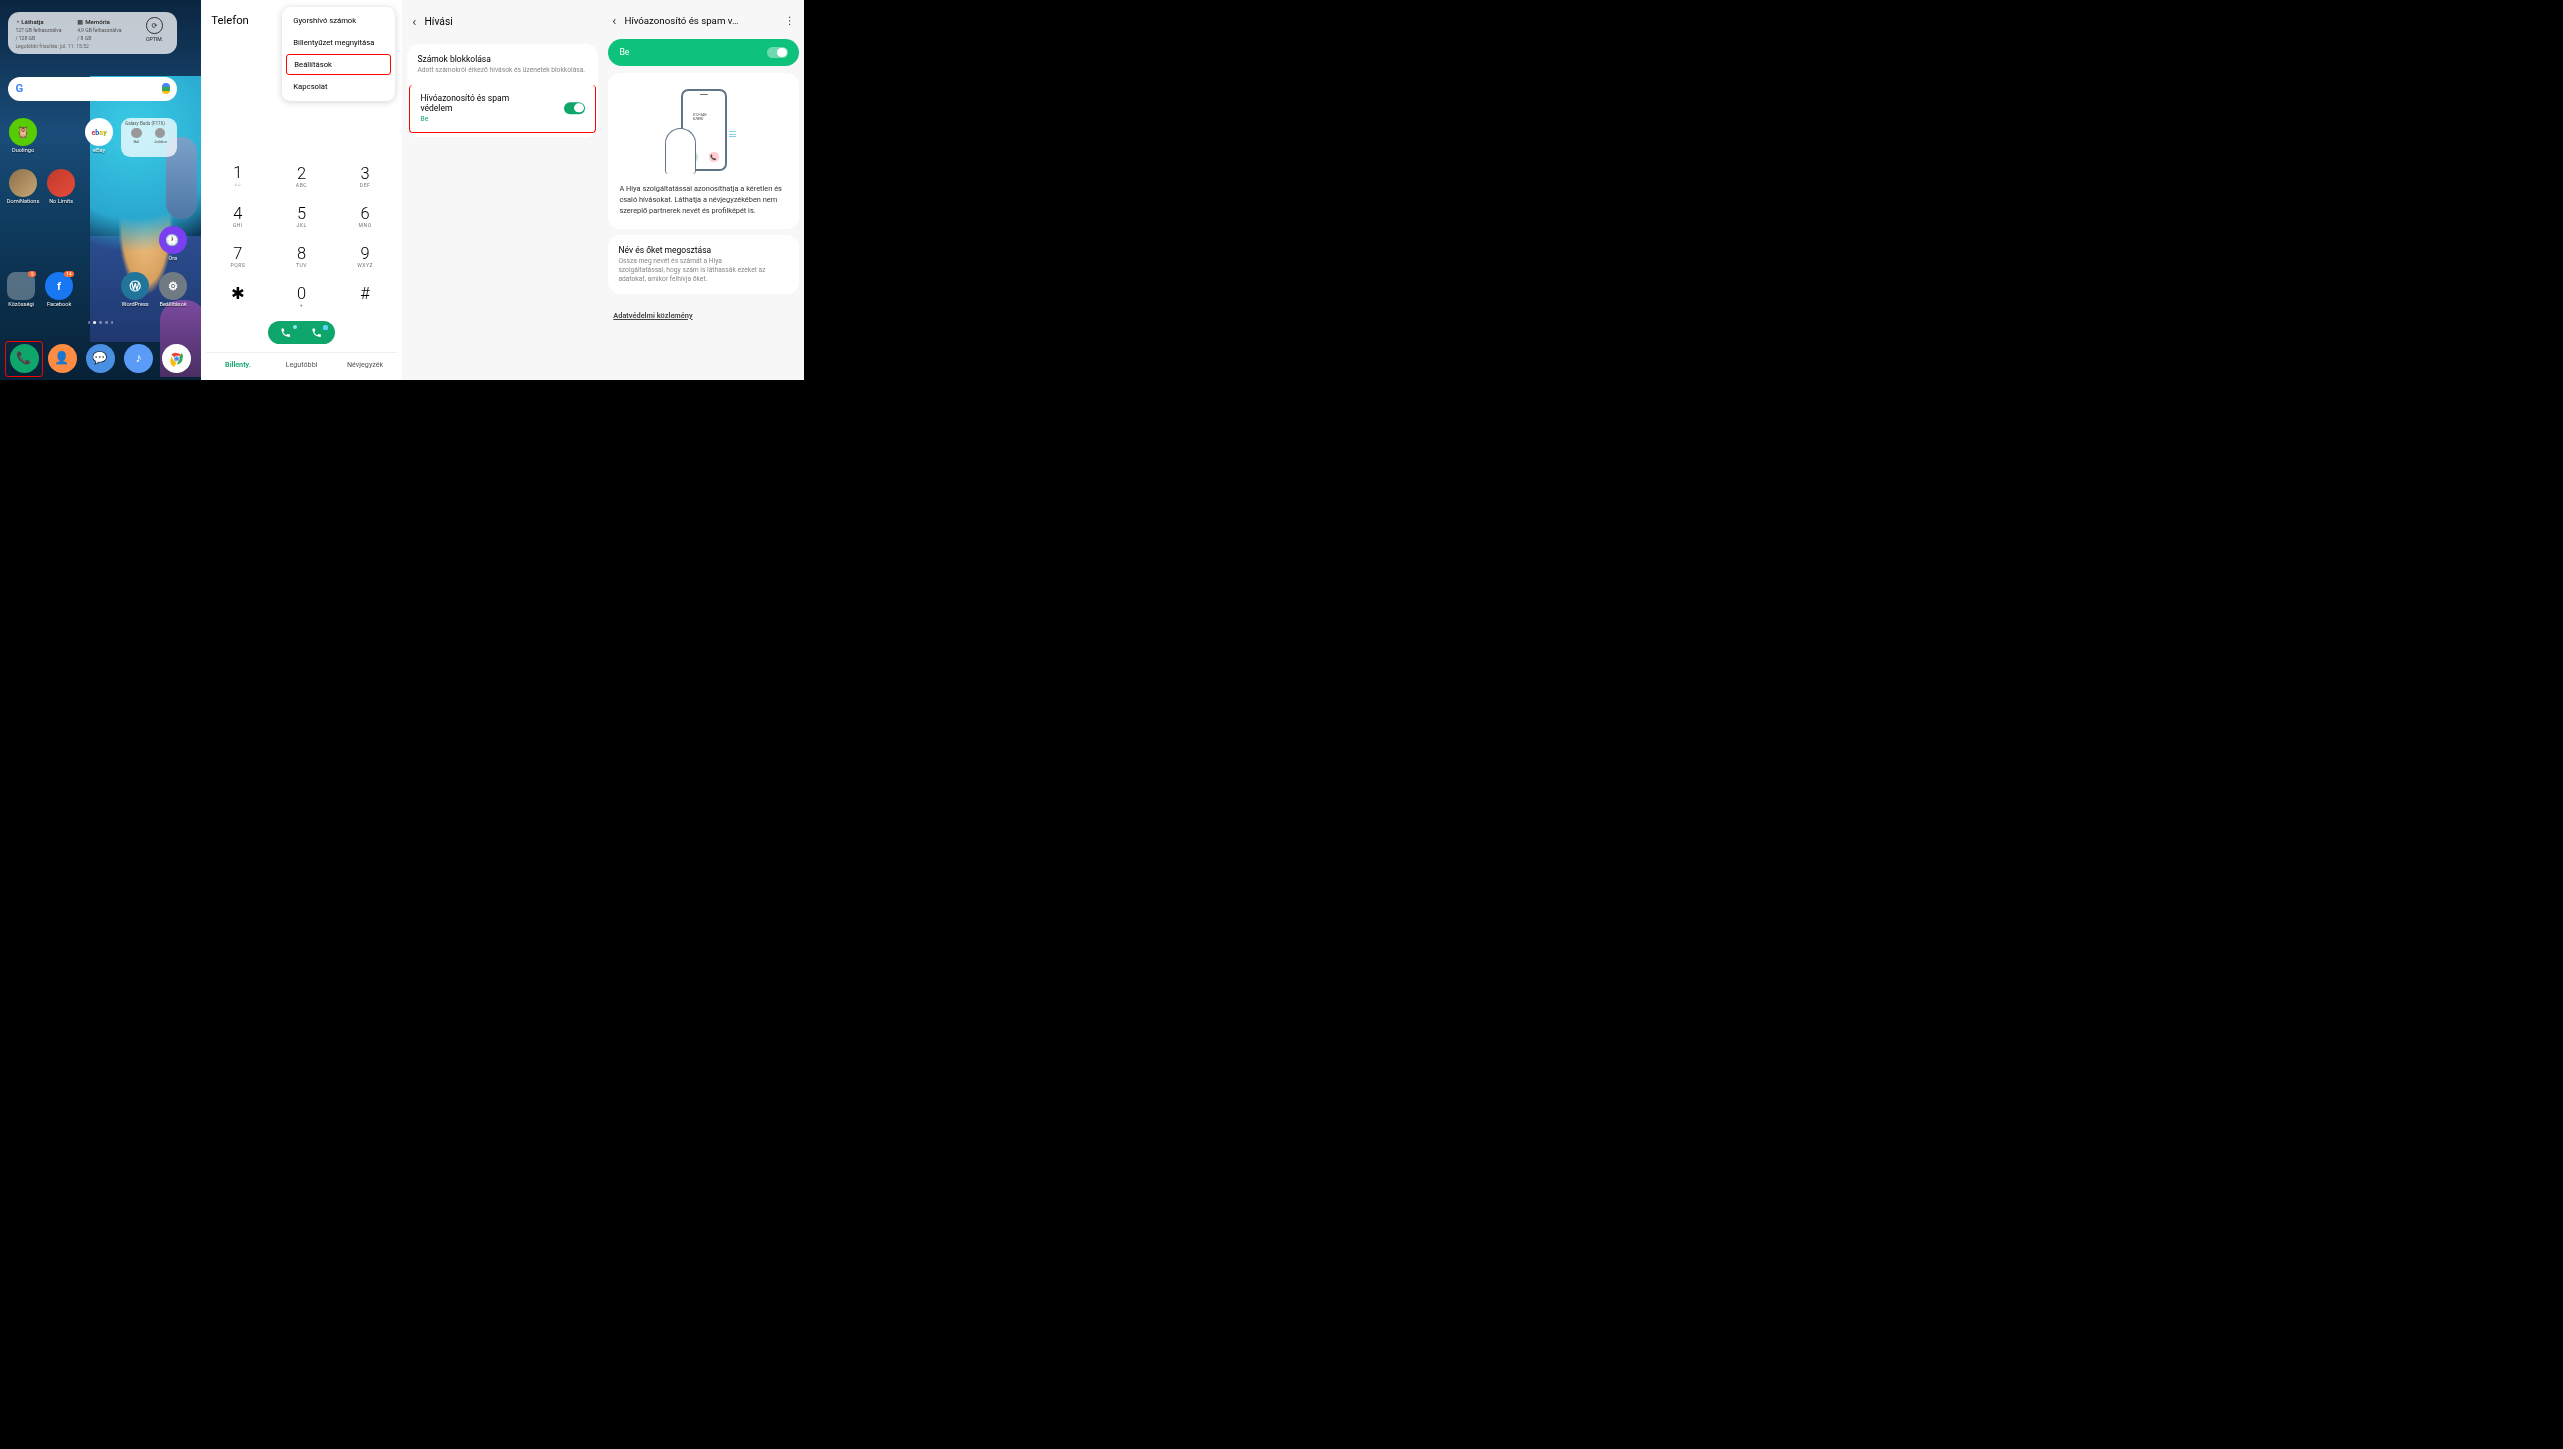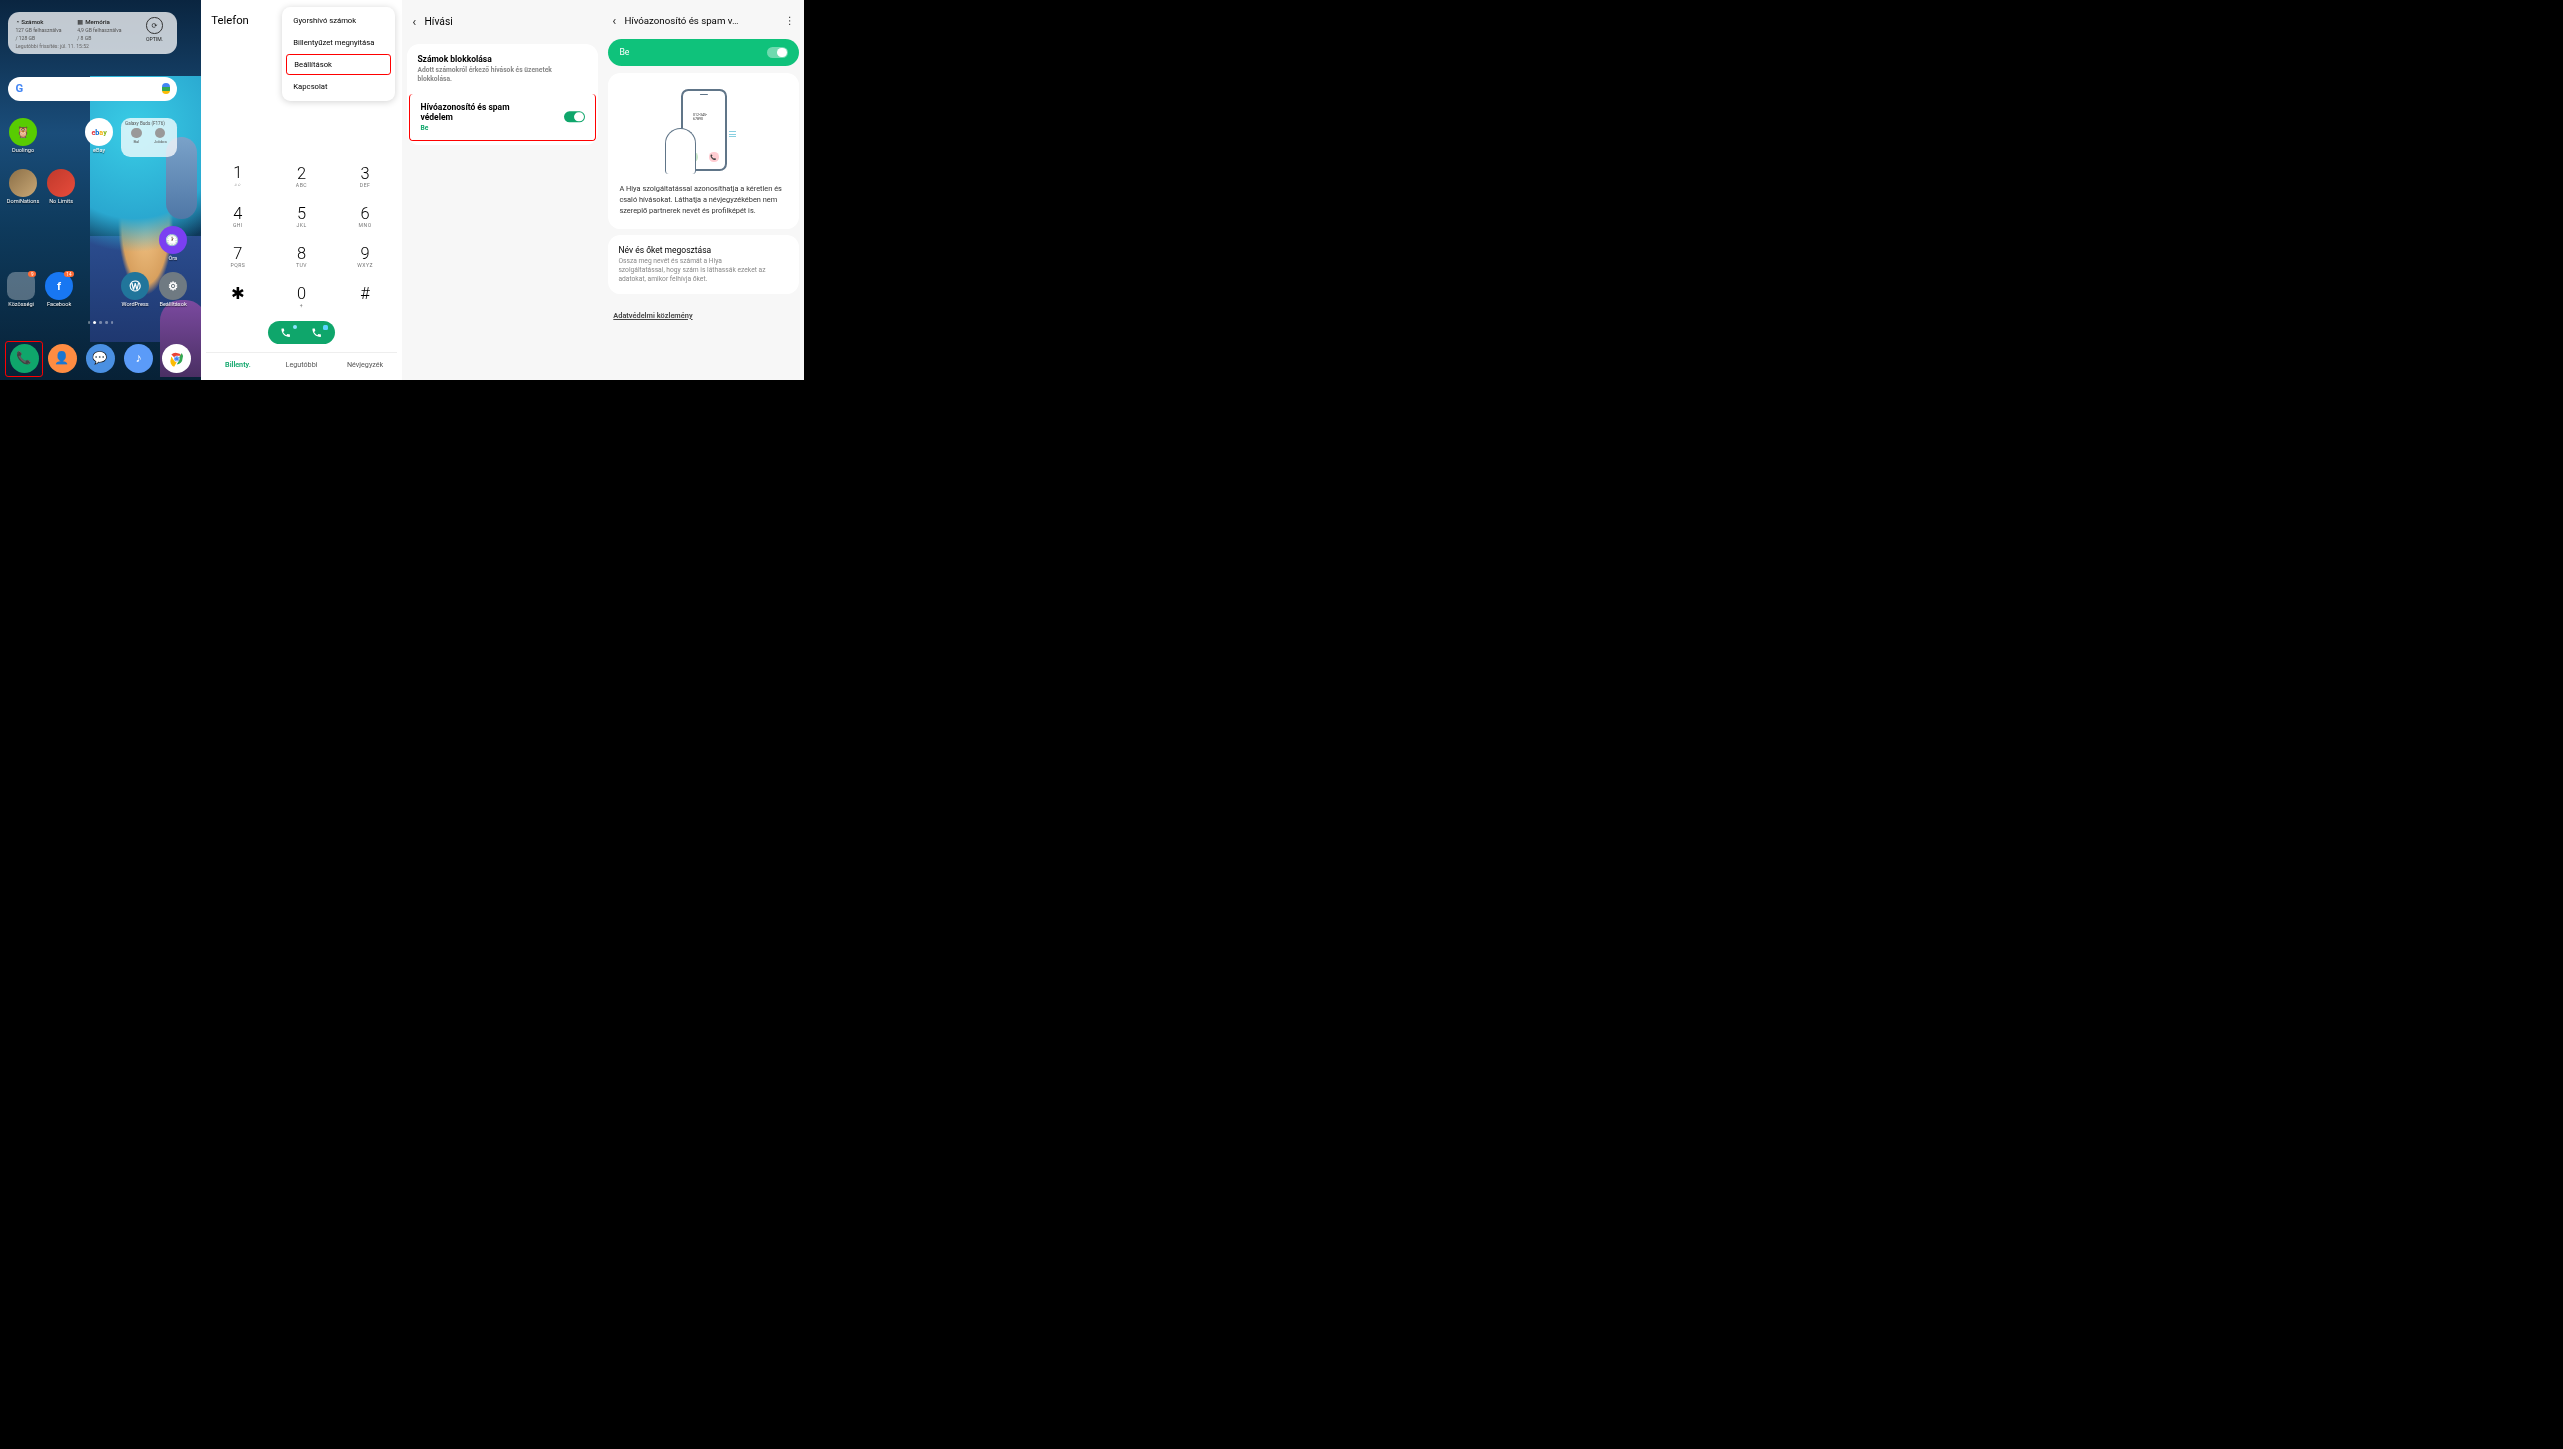--- a/index.html
+++ b/index.html
@@ -122,21 +122,21 @@
   .callbtn .dot2 { position:absolute; top:4.1px; right:7.2px; width:5.1px; height:5.1px; background:#5dd4ff; border-radius:1.5px;}
   .tabs { display:flex; border-top:0.5px solid #eee; padding:7.2px 0;}
   .tab { flex:1; text-align:center; font-size:7.2px; color:#555; cursor:pointer;}
   .tab.act { color:#0fa66b; font-weight:600; }
   .tab.act span { border-bottom:2px solid #fca5a5; padding-bottom:16px;}
 
   
   .settings { background:#f7f7f7; display:flex; flex-direction:column;}
   .settings-head { display:flex; align-items:center; gap:8.2px; padding:14.4px 10.3px; font-size:10.3px;}
   .back { font-size:13.3px; cursor:pointer; color:#333;}
-  .sgroup { background:#fff; border-radius:12.3px; margin:0 5.1px 6.2px; padding:2.1px 0; overflow:hidden;font-weight:bold;}
+  .sgroup { background:#fff; border-radius:12.3px; margin:0 5.1px 6.2px; padding:2.1px 0; overflow:hidden;}
   .sitem { padding:8.2px 10.3px; cursor:pointer; position:relative;}
   .sitem .t { font-size:8.5px; color:#000;}
   .sitem .s { font-size:6.7px; color:#888; margin-top:2px; line-height:1.3;}
   .sitem .stat { font-size:6.7px; color:#0fa66b; margin-top:2.1px;}
   .sitem .tog { position:absolute; right:10.3px; top:50%; transform:translateY(-50%); width:20.5px; height:11.3px; border-radius:6.2px;}
   .tog.on { background:#0fa66b;}
   .tog.on::after{content:"";position:absolute;right:1px;top:1px;width:9.2px;height:9.2px;background:#fff;border-radius:50%;}
   .tog.off { background:#ddd;}
   .tog.off::after{content:"";position:absolute;left:1px;top:1px;width:9.2px;height:9.2px;background:#fff;border-radius:50%;}
   .hl-red { border:0.8px solid #ff0000; border-radius:4.1px;}
@@ -183,21 +183,21 @@
 <body>
 
 <div class="screen home">
   <div class="goku"></div>
   <div class="whis"></div>
   <div class="beerus"></div>
 
   <div class="widget-storage">
     <div class="hd">
         <span>◔</span>
-        <span>Számok</span>
+        <span>Láthatja</span>
       </div>
     <div class="hd">
         <span>▦</span>
         <span>Memória</span>
       </div>
     <div class="optim">
       <div class="optim-circ">⟳</div>
       <span style="font-size:5.1px;">OPTIM.</span>
     </div>
     <div class="sub">127 GB felhasználva</div>

